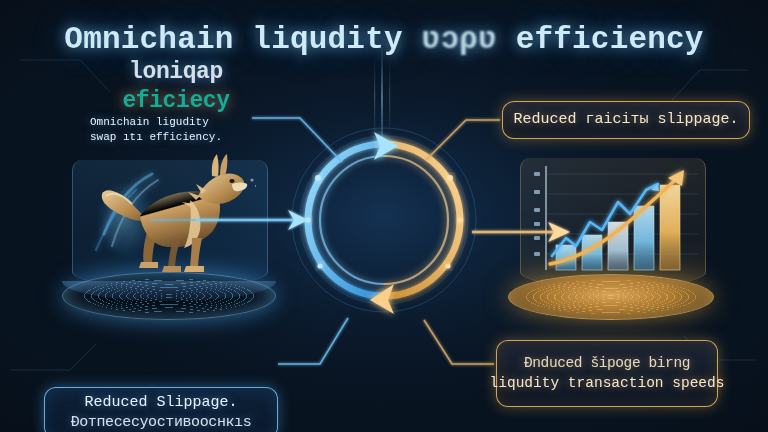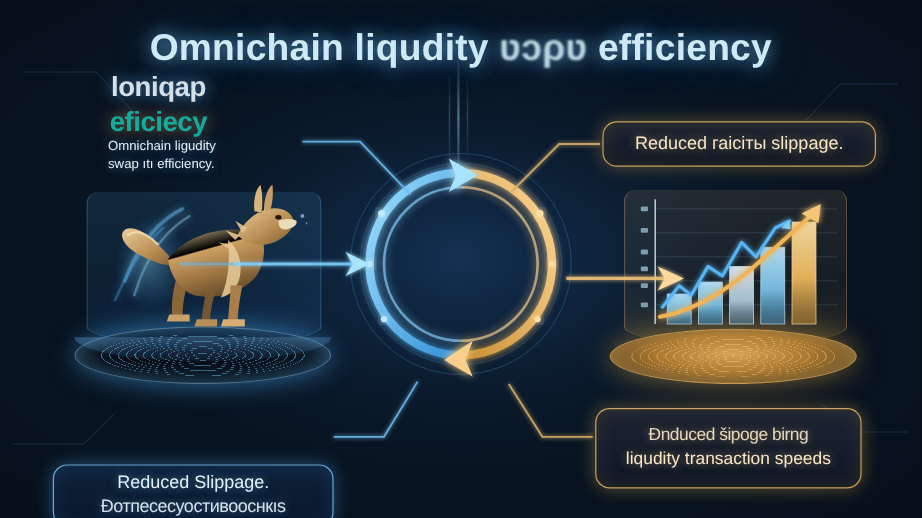--- a/index.html
+++ b/index.html
@@ -4,20 +4,21 @@
 <style>
   html,body{margin:0;padding:0;background:#070d16;}
   body{font-family:"Liberation Sans", sans-serif;}
   #stage{position:relative;width:768px;height:432px;overflow:hidden;
     background:
       radial-gradient(ellipse 520px 300px at 384px 210px, rgba(22,60,104,0.85) 0%, rgba(12,32,60,0.55) 45%, rgba(8,18,34,0) 75%),
       radial-gradient(ellipse 300px 180px at 120px 240px, rgba(16,48,86,0.45) 0%, rgba(8,20,38,0) 70%),
       radial-gradient(ellipse 300px 180px at 640px 240px, rgba(18,44,76,0.45) 0%, rgba(8,20,38,0) 70%),
       linear-gradient(170deg,#0a1524 0%,#0b1portable 0%,#091321 40%,#071019 100%);
     background-color:#081320;
+    font-family:Liberation Mono, monospace;
   }
   #stage:after{content:"";position:absolute;inset:0;pointer-events:none;
     background:radial-gradient(ellipse 760px 420px at 384px 216px, rgba(0,0,0,0) 55%, rgba(0,0,0,0.55) 100%);}
 
   
   .title{position:absolute;left:0;top:22px;width:768px;text-align:center;
     font-size:31px;font-weight:bold;letter-spacing:.2px;color:#cdeaf6;
     text-shadow:0 0 14px rgba(120,200,255,.75),0 0 34px rgba(60,150,230,.45);
     z-index:14;}
   .title .blur{filter:blur(1.1px);opacity:.9;}
@@ -57,21 +58,21 @@
   
   #creature{position:absolute;left:86px;top:150px;width:170px;height:140px;z-index:7;}
 
   
   #chart{position:absolute;left:522px;top:160px;width:180px;height:128px;z-index:7;}
 
   
   #center{position:absolute;left:252px;top:120px;width:264px;height:200px;z-index:8;}
   .center-label{position:absolute;left:0;top:58px;width:264px;text-align:center;z-index:9;
     font-size:23px;font-weight:bold;line-height:1.28;color:#e8f3fb;
-    text-shadow:0 0 12px rgba(130,200,255,.6),0 0 26px rgba(90,160,230,.4);}
+    text-shadow:0 0 12px rgba(130,200,255,.6),0 0 26px rgba(90,160,230,.4);padding-left:44px;}
   .center-label .l2{display:block;color:#14b8a6;
     text-shadow:0 0 12px rgba(255,215,140,.5),0 0 24px rgba(200,160,80,.35);}
 
   
   .callout{position:absolute;box-sizing:border-box;border-radius:12px;z-index:13;
     display:flex;flex-direction:column;align-items:center;justify-content:center;
     text-align:center;line-height:1.32;}
   .callout.blue{border:1.4px solid rgba(120,200,250,.85);
     background:linear-gradient(180deg,rgba(16,38,64,.80),rgba(10,24,44,.88));
     box-shadow:0 0 14px rgba(80,175,255,.40),inset 0 0 16px rgba(40,110,180,.22);
@@ -79,21 +80,21 @@
   .callout.gold{border:1.4px solid rgba(222,176,96,.92);
     background:linear-gradient(180deg,rgba(30,38,54,.86),rgba(16,24,38,.92));
     box-shadow:0 0 14px rgba(225,170,70,.38),inset 0 0 16px rgba(150,110,40,.22);
     color:#f6e7c8;text-shadow:0 0 8px rgba(255,205,120,.5);}
   .callout.plain{border:none;background:none;box-shadow:none;
     color:#e7f1fa;text-shadow:0 0 9px rgba(120,195,255,.6);}
   .ln{display:block;white-space:nowrap;}
   .garble{filter:blur(.55px);letter-spacing:-.4px;opacity:.92;}
 
   #tl-callout{left:60px;top:102px;width:216px;height:56px;font-size:11px;align-items:flex-start;padding-left:30px;}
-  #tr-callout{left:502px;top:101px;width:228px;height:38px;font-size:15px;}
+  #tr-callout{left:502px;top:101px;width:248px;height:38px;font-size:15px;}
   #bl-callout{left:44px;top:339px;width:234px;height:52px;font-size:15px;margin-top:48px;}
   #br-callout{left:496px;top:340px;width:222px;height:67px;font-size:14.5px;}
 
   svg.lines{position:absolute;left:0;top:0;width:768px;height:432px;z-index:11;pointer-events:none;}
 </style>
 </head>
 <body>
 
 <div id="stage">
 

